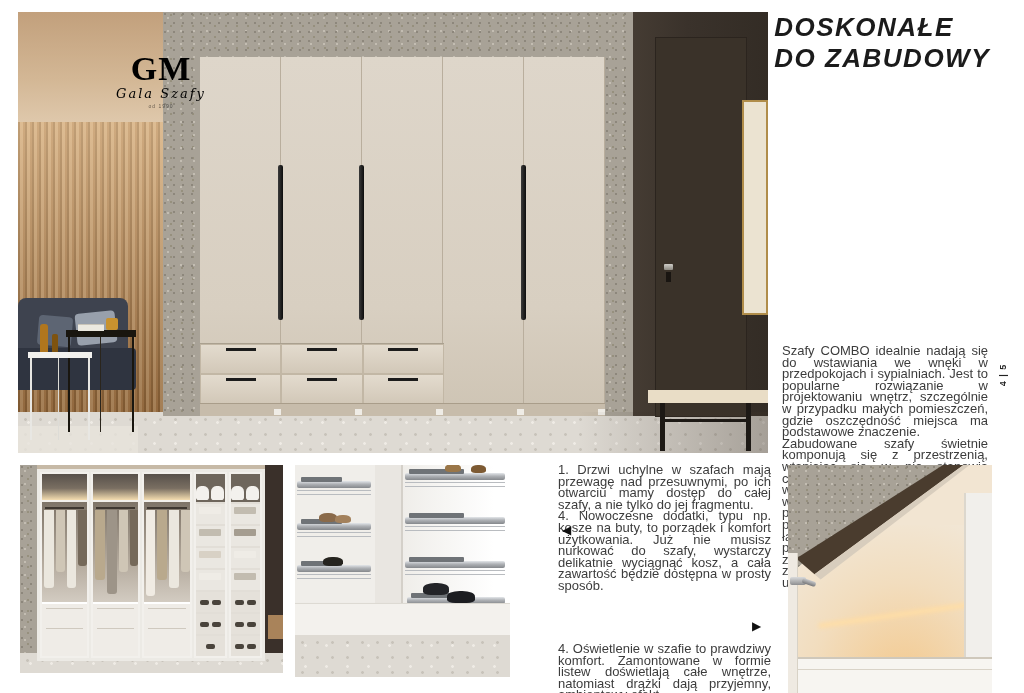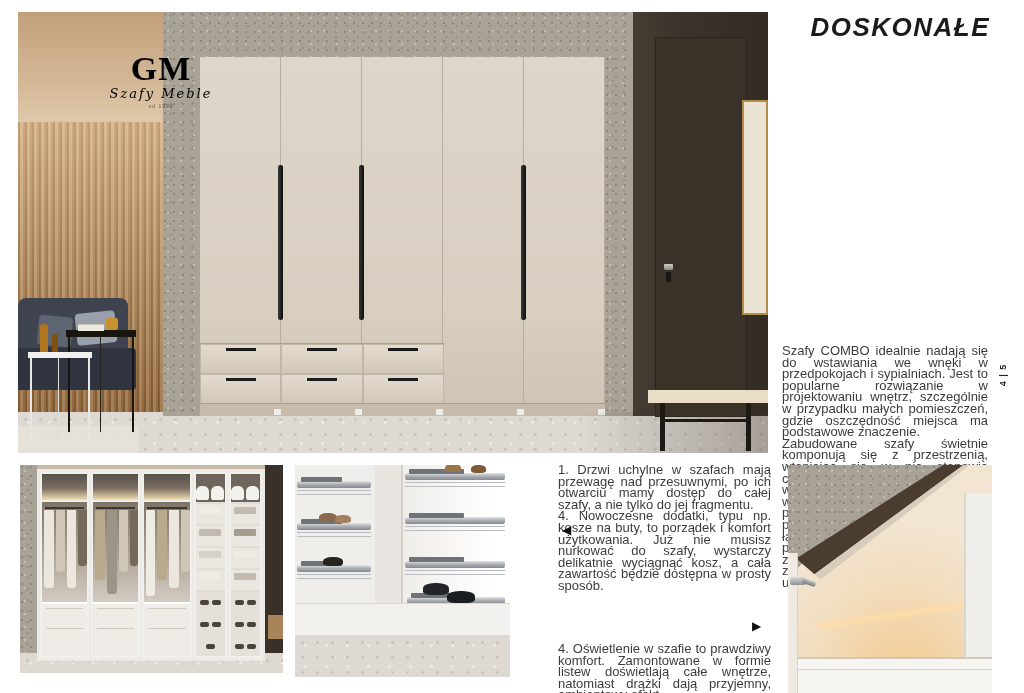--- a/index.html
+++ b/index.html
@@ -208,20 +208,21 @@
   .br-sidepanel{left:176px;top:28px;width:28px;height:200px;background:#f1efeb;
     border-left:2px solid #dcd7cd;}
 
   .photo-left .abs,.photo-mid .abs,.photo-right .abs,.main-photo .abs{position:absolute;}
 </style>
 </head>
 <body>
 
 <div class="headline">
   <div>DOSKONAŁE</div>
+  <div>DO ZABUDOWY</div>
 </div>
 
 <div class="main-photo">
   <div class="abs mp-ceiling"></div>
   <div class="abs mp-slats"></div>
   <div class="abs mp-slatshade"></div>
 
   <div class="abs mp-sofa-back"></div>
   <div class="abs mp-sofa-pillow"></div>
   <div class="abs mp-sofa-pillow2"></div>
@@ -275,21 +276,21 @@
   <div class="abs mp-frame"></div>
   <div class="abs mp-art"></div>
   <div class="abs mp-floorshade"></div>
   <div class="abs mp-bench-top"></div>
   <div class="abs mp-bench-leg1"></div>
   <div class="abs mp-bench-leg2"></div>
   <div class="abs mp-bench-rail"></div>
 
   <div class="abs mp-logo">
     <div class="mp-logo-gm">GM</div>
-    <div class="mp-logo-name">Szafy Meble</div>
+    <div class="mp-logo-name">Gala Szafy</div>
     <div class="mp-logo-tag">od 1990</div>
   </div>
 </div>
 
 <div class="intro copy">
   <p>Szafy COMBO idealnie nadają się do wstawiania we wnęki w przedpokojach i sypialniach. Jest to popularne rozwiązanie w projektowaniu wnętrz, szczególnie w przypadku małych pomieszczeń, gdzie oszczędność miejsca ma podstawowe znaczenie.</p>
   <p>Zabudowane szafy świetnie komponują się z przestrzenią, wtapiając się w nią stanowią ciekawy element architektury wnętrza. Są one często wykorzystywane w pomieszczeniach jako miejsce do przechowywania ubrań. W łazienkach, przedpokojach czy pomieszczeniach gospodarczych zabudowane szafy pozwalają zoptymalizować przestrzeń oraz utrzymać porządek.</p>
 </div>
 <div class="pagenum">4 | 5</div>
 

